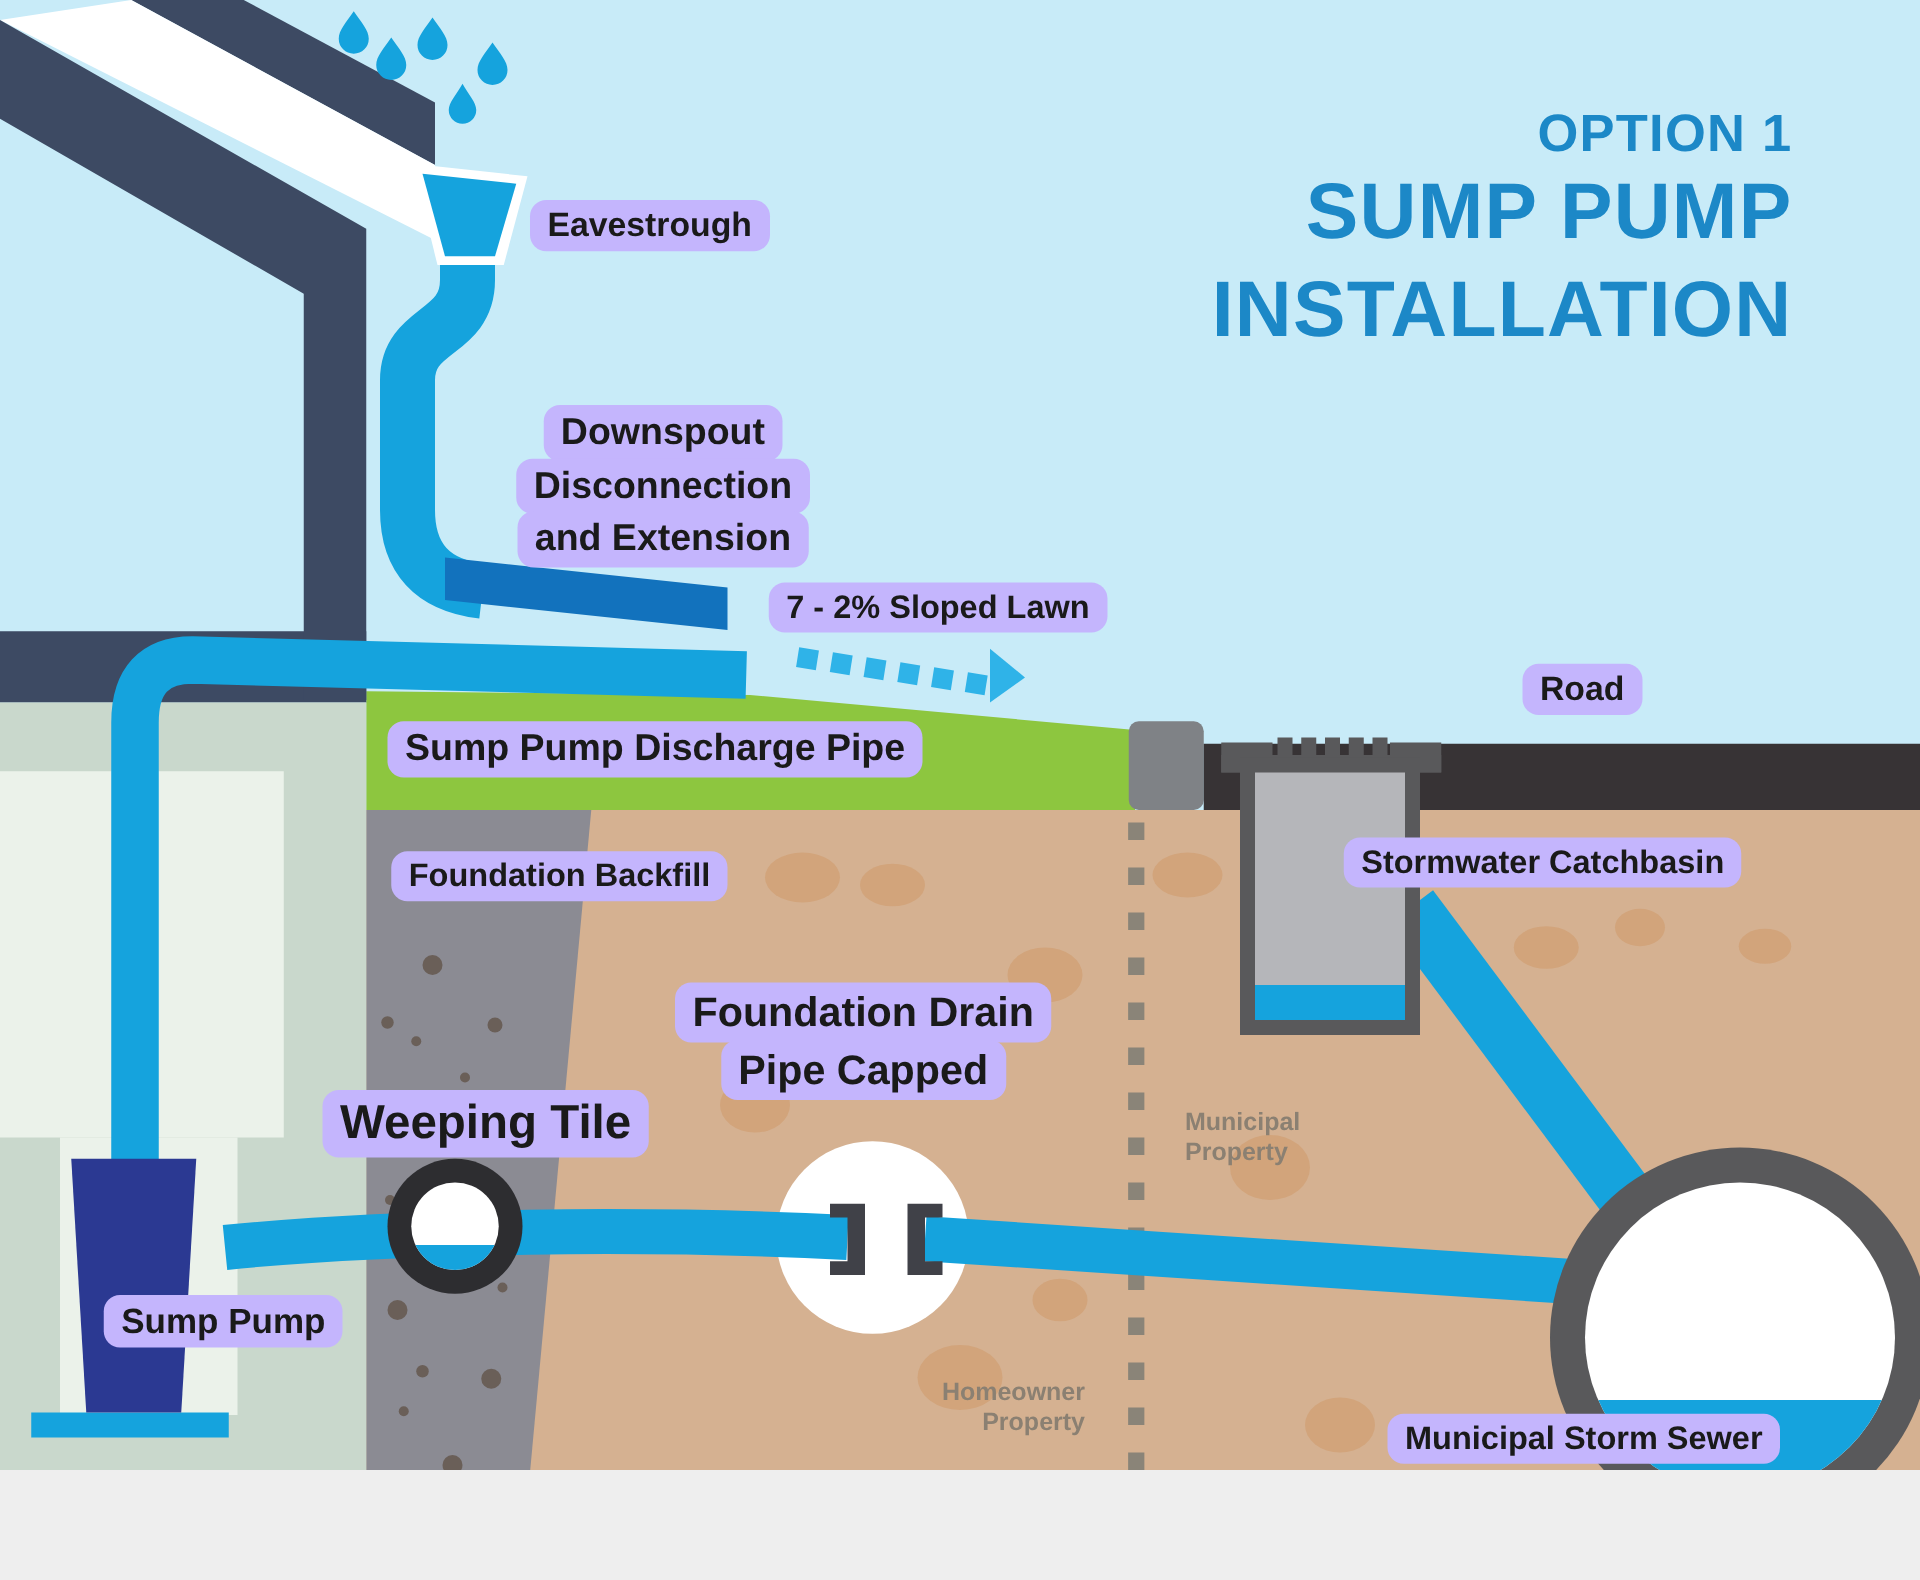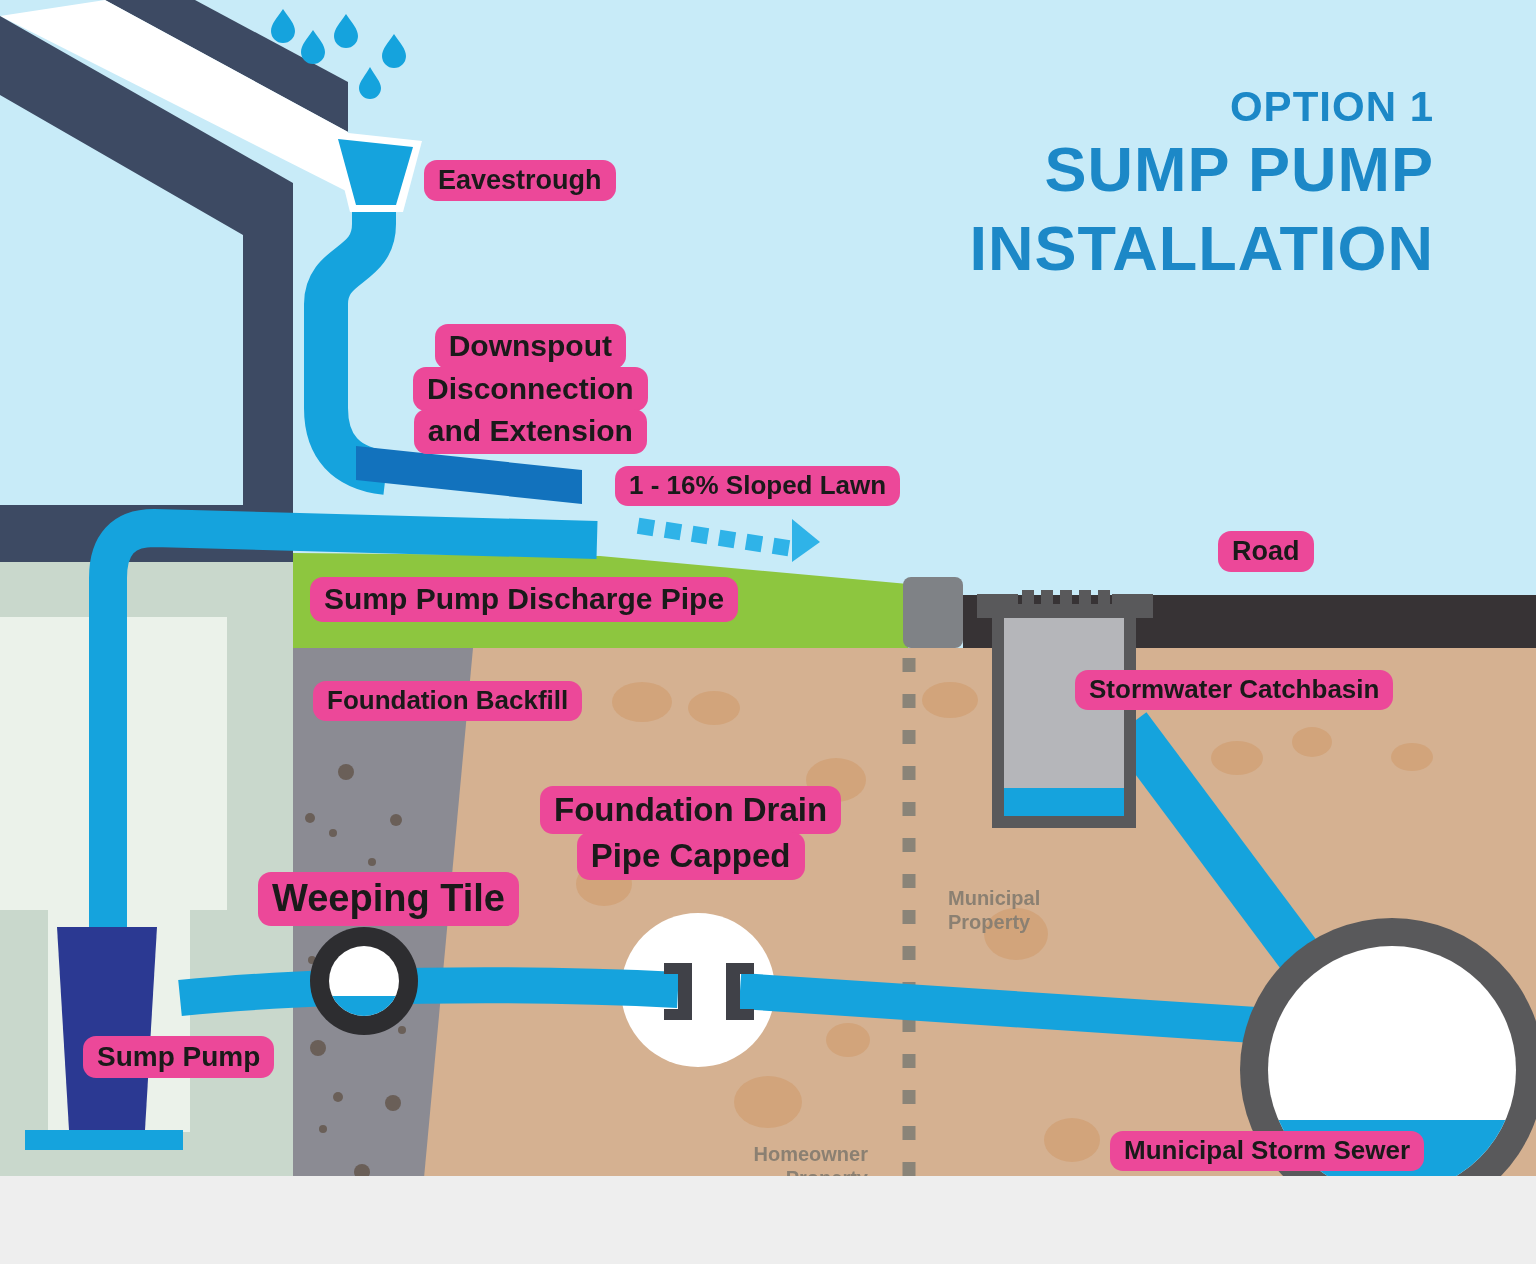--- a/index.html
+++ b/index.html
@@ -28,21 +28,21 @@
   .pipe-stroke{stroke:var(--pipe_blue,#15a3dd);fill:none}
   .water{fill:var(--pipe_blue,#15a3dd)}
   .darkpipe{fill:var(--pipe_dark,#1272bd)}
   .arrow{fill:var(--arrow_blue,#2fb3e8)}
   .structure{fill:var(--structure_gray,#59595b)}
   .structure-light{fill:var(--structure_light,#b5b6ba)}
   .ringdark{fill:var(--tile_ring,#2d2d30)}
   .capdark{fill:var(--cap_dark,#404148)}
   
   .pill{
-    position:absolute;background:#ec4899;border-radius:13px;
+    position:absolute;background:#c4b5fd;border-radius:13px;
     padding:5px 14px;font-weight:800;font-size:27px;line-height:1.15;
     color:var(--label_text,#1a1a1a);white-space:nowrap;
   }
   .pill-stack{position:absolute;display:flex;flex-direction:column;align-items:center;}
   .pill-stack .pill{position:relative;margin-top:-2px;}
   .pill-md{font-size:30px;}
   .pill-lg{font-size:33px;}
   .soil-label{
     position:absolute;font-weight:800;font-size:20px;line-height:1.22;
     color:var(--property_text,#8b8072);white-space:nowrap;
@@ -215,21 +215,21 @@
   </div>
 
   <div class="pill" style="left:424px;top:160px;">Eavestrough</div>
 
   <div class="pill-stack" style="left:413px;top:326px;">
     <div class="pill pill-md">Downspout</div>
     <div class="pill pill-md">Disconnection</div>
     <div class="pill pill-md">and Extension</div>
   </div>
 
-  <div class="pill" style="left:615px;top:466px;font-size:26px;">1 - 16% Sloped Lawn</div>
+  <div class="pill" style="left:615px;top:466px;font-size:26px;">7 - 2% Sloped Lawn</div>
 
   <div class="pill" style="left:1218px;top:531px;">Road</div>
 
   <div class="pill pill-md" style="left:310px;top:577px;">Sump Pump Discharge Pipe</div>
 
   <div class="pill" style="left:313px;top:681px;font-size:26px;">Foundation Backfill</div>
 
   <div class="pill" style="left:1075px;top:670px;font-size:26px;">Stormwater Catchbasin</div>
 
   <div class="pill-stack" style="left:540px;top:788px;">
@@ -241,18 +241,18 @@
 
   <div class="pill" style="left:83px;top:1036px;font-size:28px;">Sump Pump</div>
 
   <div class="pill" style="left:1110px;top:1131px;font-size:26px;">Municipal Storm Sewer</div>
 
   <div class="soil-label" style="left:948px;top:886px;">
     <div>Municipal</div>
     <div>Property</div>
   </div>
 
-  <div class="soil-label" style="right:668px;top:1102px;text-align:right;margin-top:40px;">
+  <div class="soil-label" style="right:668px;top:1102px;text-align:right;">
     <div>Homeowner</div>
     <div>Property</div>
   </div>
 
 </div>
 
 </body></html>

